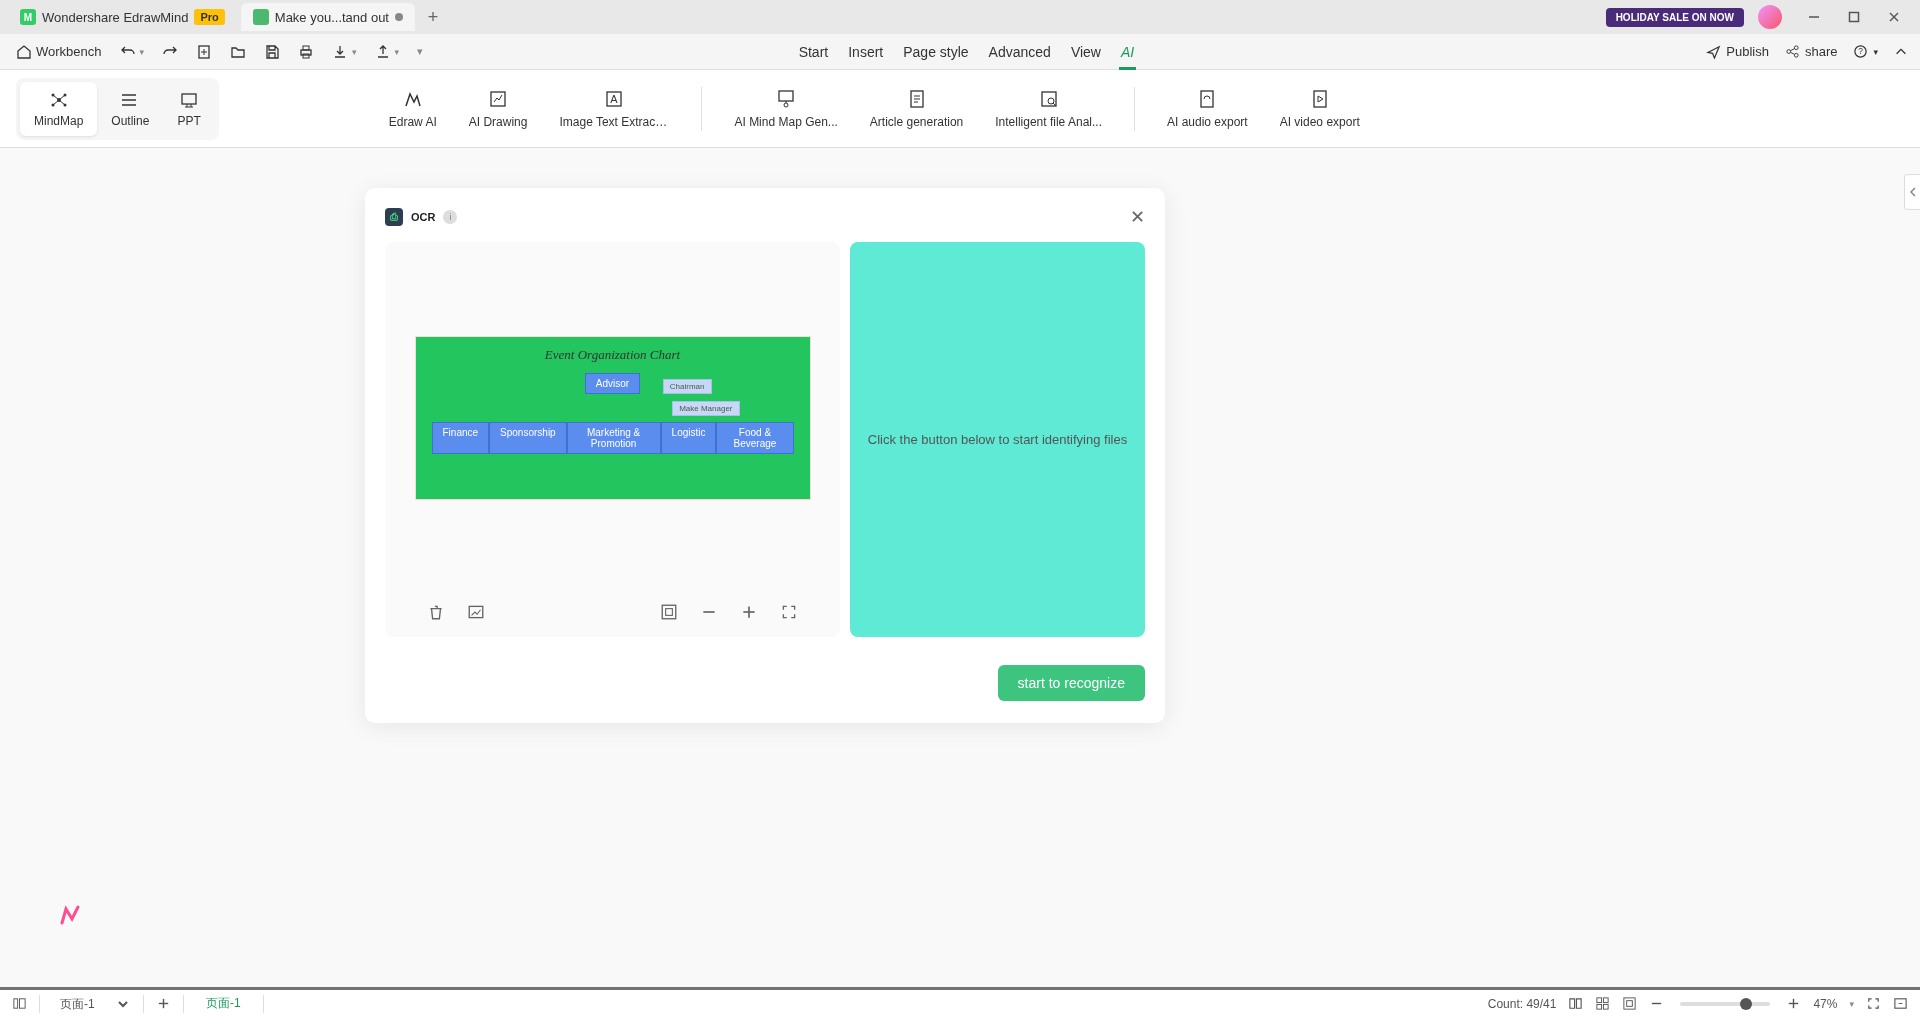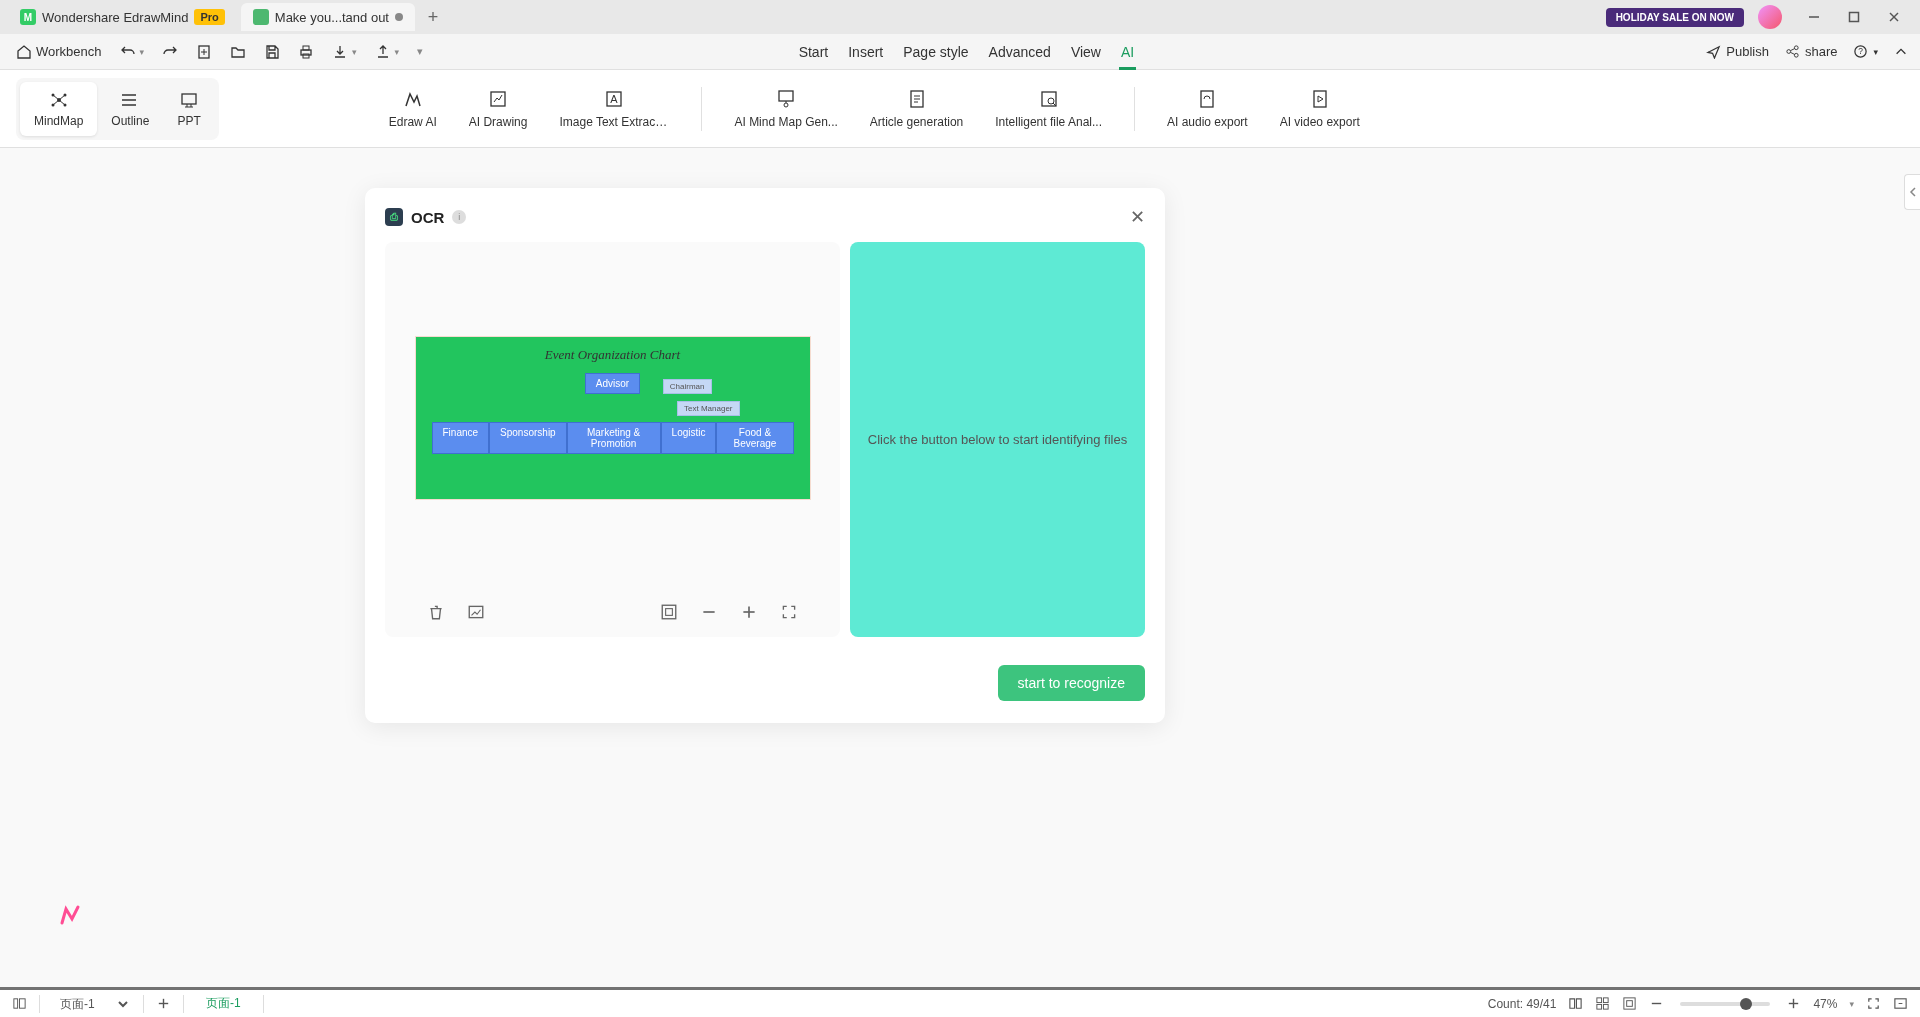--- a/index.html
+++ b/index.html
@@ -20,21 +20,21 @@
     .win-btn { width: 36px; height: 28px; display: flex; align-items: center; justify-content: center; color: #555; cursor: pointer; }
     .win-btn svg { width: 12px; height: 12px; }
 
     
     .toolbar { height: 36px; background: #f5f5f5; display: flex; align-items: center; padding: 0 12px; gap: 10px; border-bottom: 1px solid #e0e0e0; }
     .tb-btn { display: flex; align-items: center; gap: 4px; color: #333; cursor: pointer; padding: 4px; }
     .tb-btn svg { width: 16px; height: 16px; }
     .tb-text { font-size: 13px; }
     .menu-tabs { display: flex; gap: 16px; margin-left: 360px; }
     .menu-tab { font-size: 14px; color: #333; padding: 8px 2px; cursor: pointer; position: relative; }
-    .menu-tab.active { color: #1a9c5e; font-weight: 500; }
+    .menu-tab.active { color: #1a9c5e; font-weight: 500; font-style: italic; }
     .menu-tab.active::after { content:''; position:absolute; bottom:-2px; left:0; right:0; height:3px; background:#1a9c5e; }
     .toolbar-right { margin-left: auto; display: flex; align-items: center; gap: 16px; }
     .tbr-item { display: flex; align-items: center; gap: 5px; font-size: 13px; color: #333; cursor: pointer; }
 
     
     .ribbon { height: 78px; background: #fff; display: flex; align-items: center; padding: 0 16px; gap: 0; border-bottom: 1px solid #e0e0e0; }
     .view-group { display: flex; gap: 0; background: #f6f6f6; border-radius: 8px; padding: 4px; margin-right: 20px; }
     .view-btn { display: flex; flex-direction: column; align-items: center; gap: 4px; padding: 8px 14px; font-size: 12px; color: #333; cursor: pointer; border-radius: 6px; }
     .view-btn.active { background: #fff; box-shadow: 0 1px 3px rgba(0,0,0,0.1); }
     .view-btn svg { width: 20px; height: 20px; }
@@ -46,21 +46,21 @@
 
     
     .canvas-area { flex: 1; background: #f9f9f9; position: relative; }
     .collapse-handle { position: absolute; right: 0; top: 26px; width: 16px; height: 36px; background: #fff; border: 1px solid #ddd; border-right: none; border-radius: 4px 0 0 4px; display:flex; align-items:center; justify-content:center; color:#888; cursor:pointer; }
     .assistant-icon { position: absolute; left: 58px; bottom: 60px; width: 24px; height: 24px; }
 
     
     .ocr-modal { position: absolute; left: 365px; top: 40px; width: 800px; background: #fff; border-radius: 10px; box-shadow: 0 4px 24px rgba(0,0,0,0.08); padding: 18px 20px 22px; }
     .ocr-header { display: flex; align-items: center; gap: 8px; margin-bottom: 14px; }
     .ocr-logo { width: 18px; height: 18px; background: #2c3e50; border-radius: 4px; display:flex; align-items:center; justify-content:center; color:#4ade80; font-size:10px; font-weight:bold; }
-    .ocr-title { font-size: 15px; font-weight: 600; color: #222; }
+    .ocr-title { font-size: 11px; font-weight: 600; color: #222; }
     .ocr-beta { width: 14px; height: 14px; border-radius: 50%; background: #ddd; color:#888; font-size:9px; display:flex; align-items:center; justify-content:center; }
     .ocr-close { margin-left: auto; cursor: pointer; color: #666; font-size: 18px; }
     .ocr-body { display: flex; gap: 10px; }
     .ocr-left { width: 455px; height: 395px; background: #fafafa; border-radius: 8px; position: relative; display:flex; flex-direction:column; }
     .ocr-right { flex: 1; height: 395px; background: #5eead4; border-radius: 8px; display: flex; align-items: center; justify-content: center; }
     .ocr-hint { font-size: 13px; color: #555; }
     .preview-wrap { flex:1; display:flex; align-items:center; justify-content:center; padding: 20px; }
     .preview-img { width: 396px; height: 164px; background: #22c55e; border: 1px solid #f5dcd0; padding: 10px; position: relative; }
     .chart-title { text-align:center; font-style: italic; font-family: serif; font-size: 13px; color:#333; margin-bottom: 10px; }
     .org-top { display:flex; justify-content:center; position:relative; }
@@ -343,21 +343,21 @@
       <div class="ocr-close">✕</div>
     </div>
     <div class="ocr-body">
       <div class="ocr-left">
         <div class="preview-wrap">
           <div class="preview-img">
             <div class="chart-title">Event Organization Chart</div>
             <div class="org-top">
               <div class="org-box">Advisor</div>
               <div style="position:absolute; right:88px; top:6px;" class="org-box light">Chairman</div>
-              <div style="position:absolute; right:60px; top:28px;" class="org-box light">Text Manager</div>
+              <div style="position:absolute; right:60px; top:28px;" class="org-box light">Make Manager</div>
             </div>
             <div class="org-row">
               <div class="org-box">Finance</div>
               <div class="org-box">Sponsorship</div>
               <div class="org-box" style="line-height:1.1;">Marketing &amp; Promotion</div>
               <div class="org-box">Logistic</div>
               <div class="org-box">Food &amp; Beverage</div>
             </div>
           </div>
         </div>

